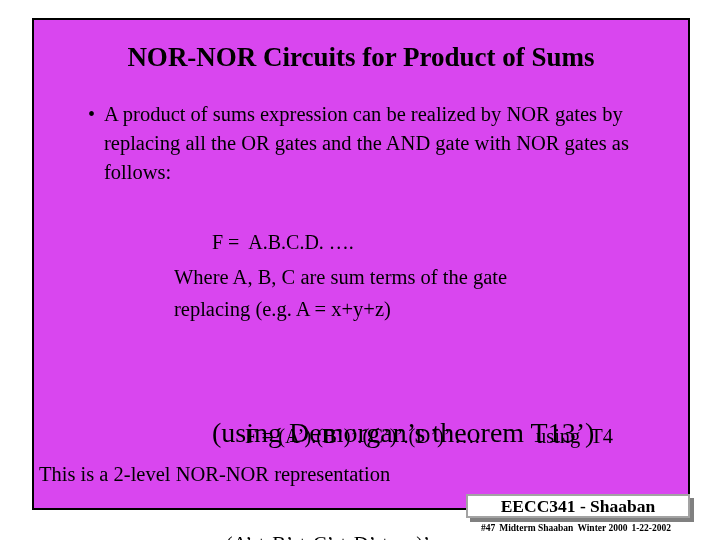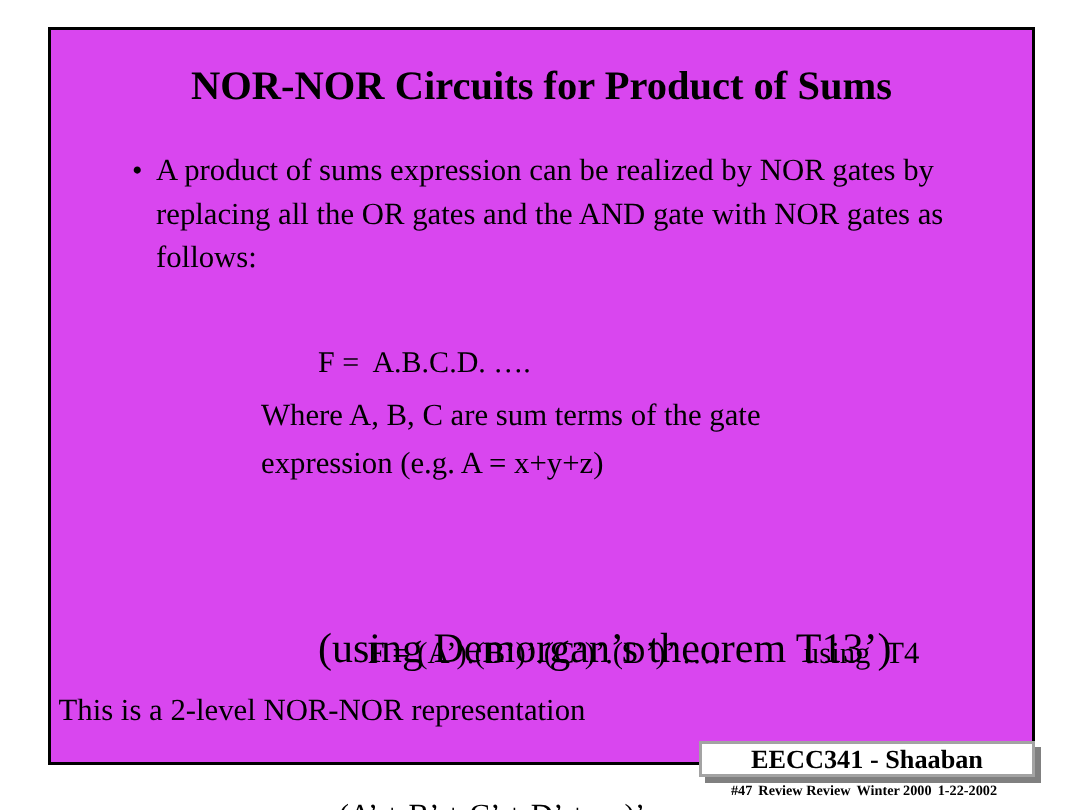--- a/index.html
+++ b/index.html
@@ -156,36 +156,36 @@
       <div class="bullet-row">
         <div class="bullet-dot">•</div>
         <div class="bullet-text">A product of sums expression can be realized by NOR gates by replacing all the OR gates and the AND gate with NOR gates as follows:</div>
       </div>
     </div>
 
     <div class="eq1">F =  A.B.C.D. ….</div>
 
     <div class="where-block">
       <div>Where A,  B, C are sum terms of the gate</div>
-      <div>expression  (e.g.  A = x+y+z)</div>
+      <div>replacing  (e.g.  A = x+y+z)</div>
     </div>
 
     <div class="eq-block">
       <div>
         <span>F = (A’).(B’)’.(C’)’.(D’)’ ….</span><span class="using">using  T4</span>
       </div>
       <div>=  (A’ + B’ + C’ + D’ + …)’</div>
     </div>
 
     <div class="demorgan">(using Demorgan’s theorem T13’)</div>
 
     <div class="final-line">This is a 2-level NOR-NOR representation</div>
 
   </div>
 
   <div class="footer-box">
     <div class="footer-box-text">EECC341 - Shaaban</div>
   </div>
 
   <div class="footer-sub">
-    <span>#47</span><span>Review Review</span><span>Winter 2000</span><span>1-22-2002</span>
+    <span>#47</span><span>Midterm Shaaban</span><span>Winter 2000</span><span>1-22-2002</span>
   </div>
 </div>
 
 </body></html>

